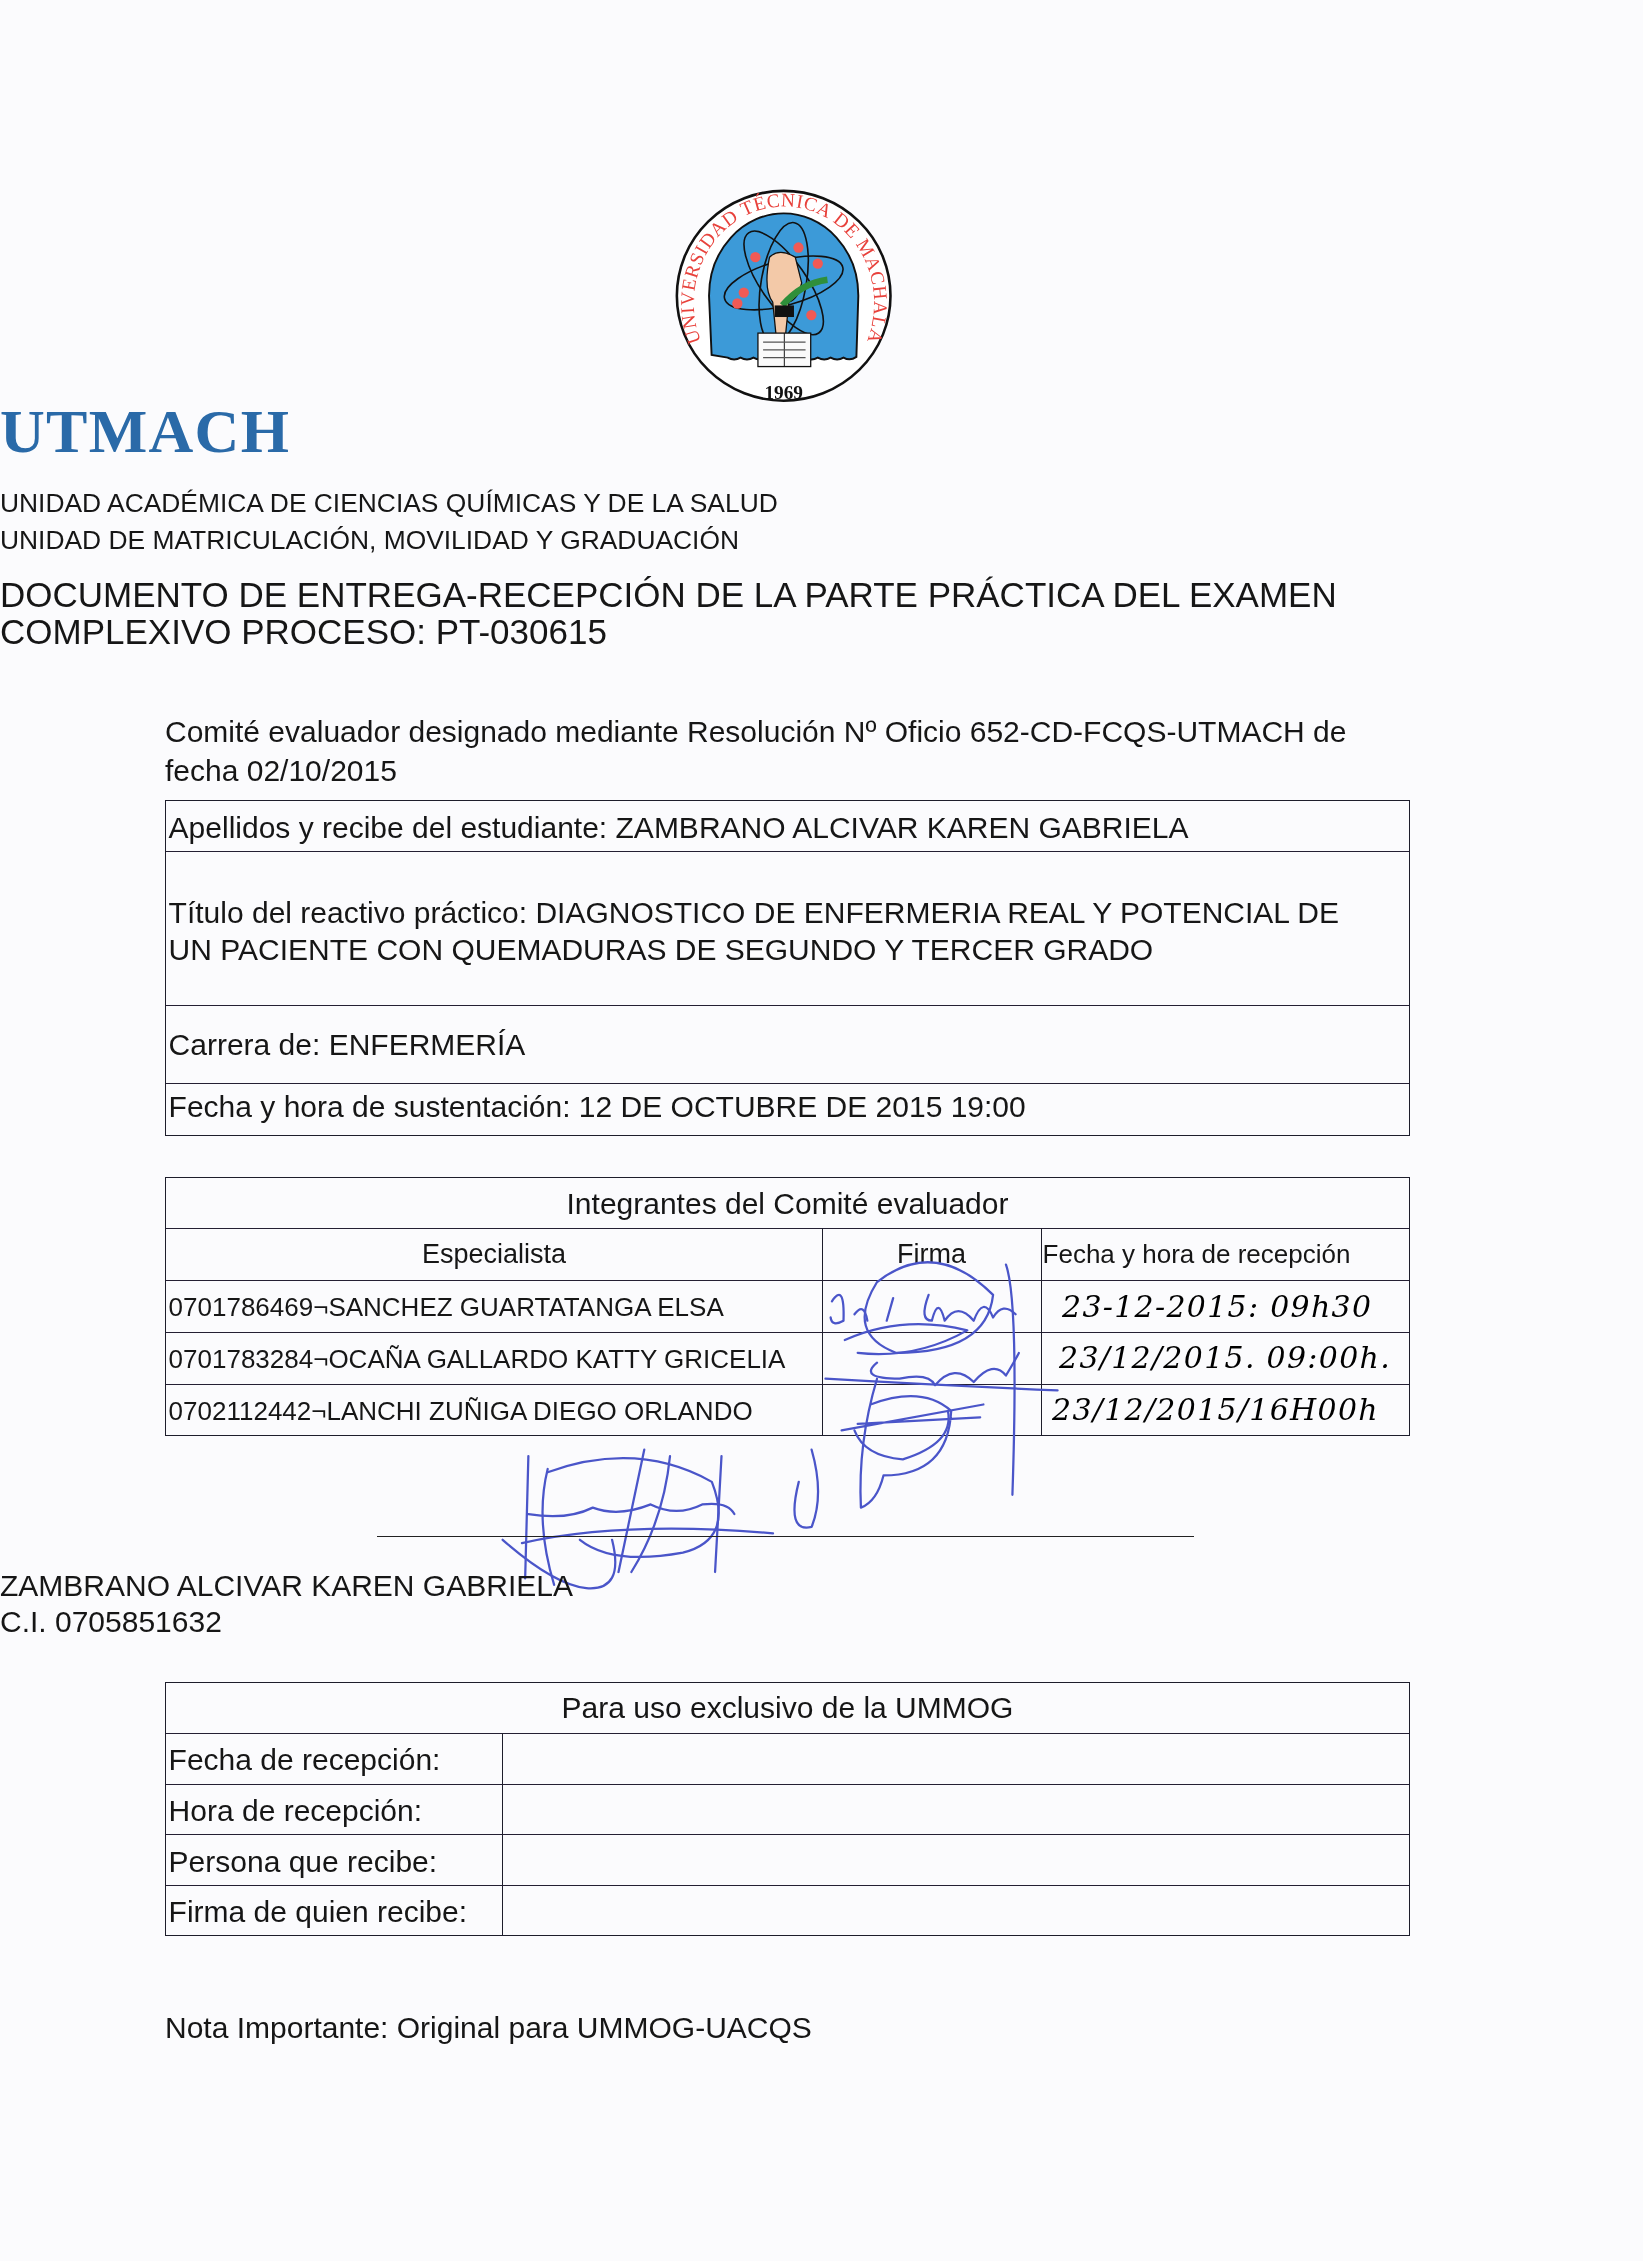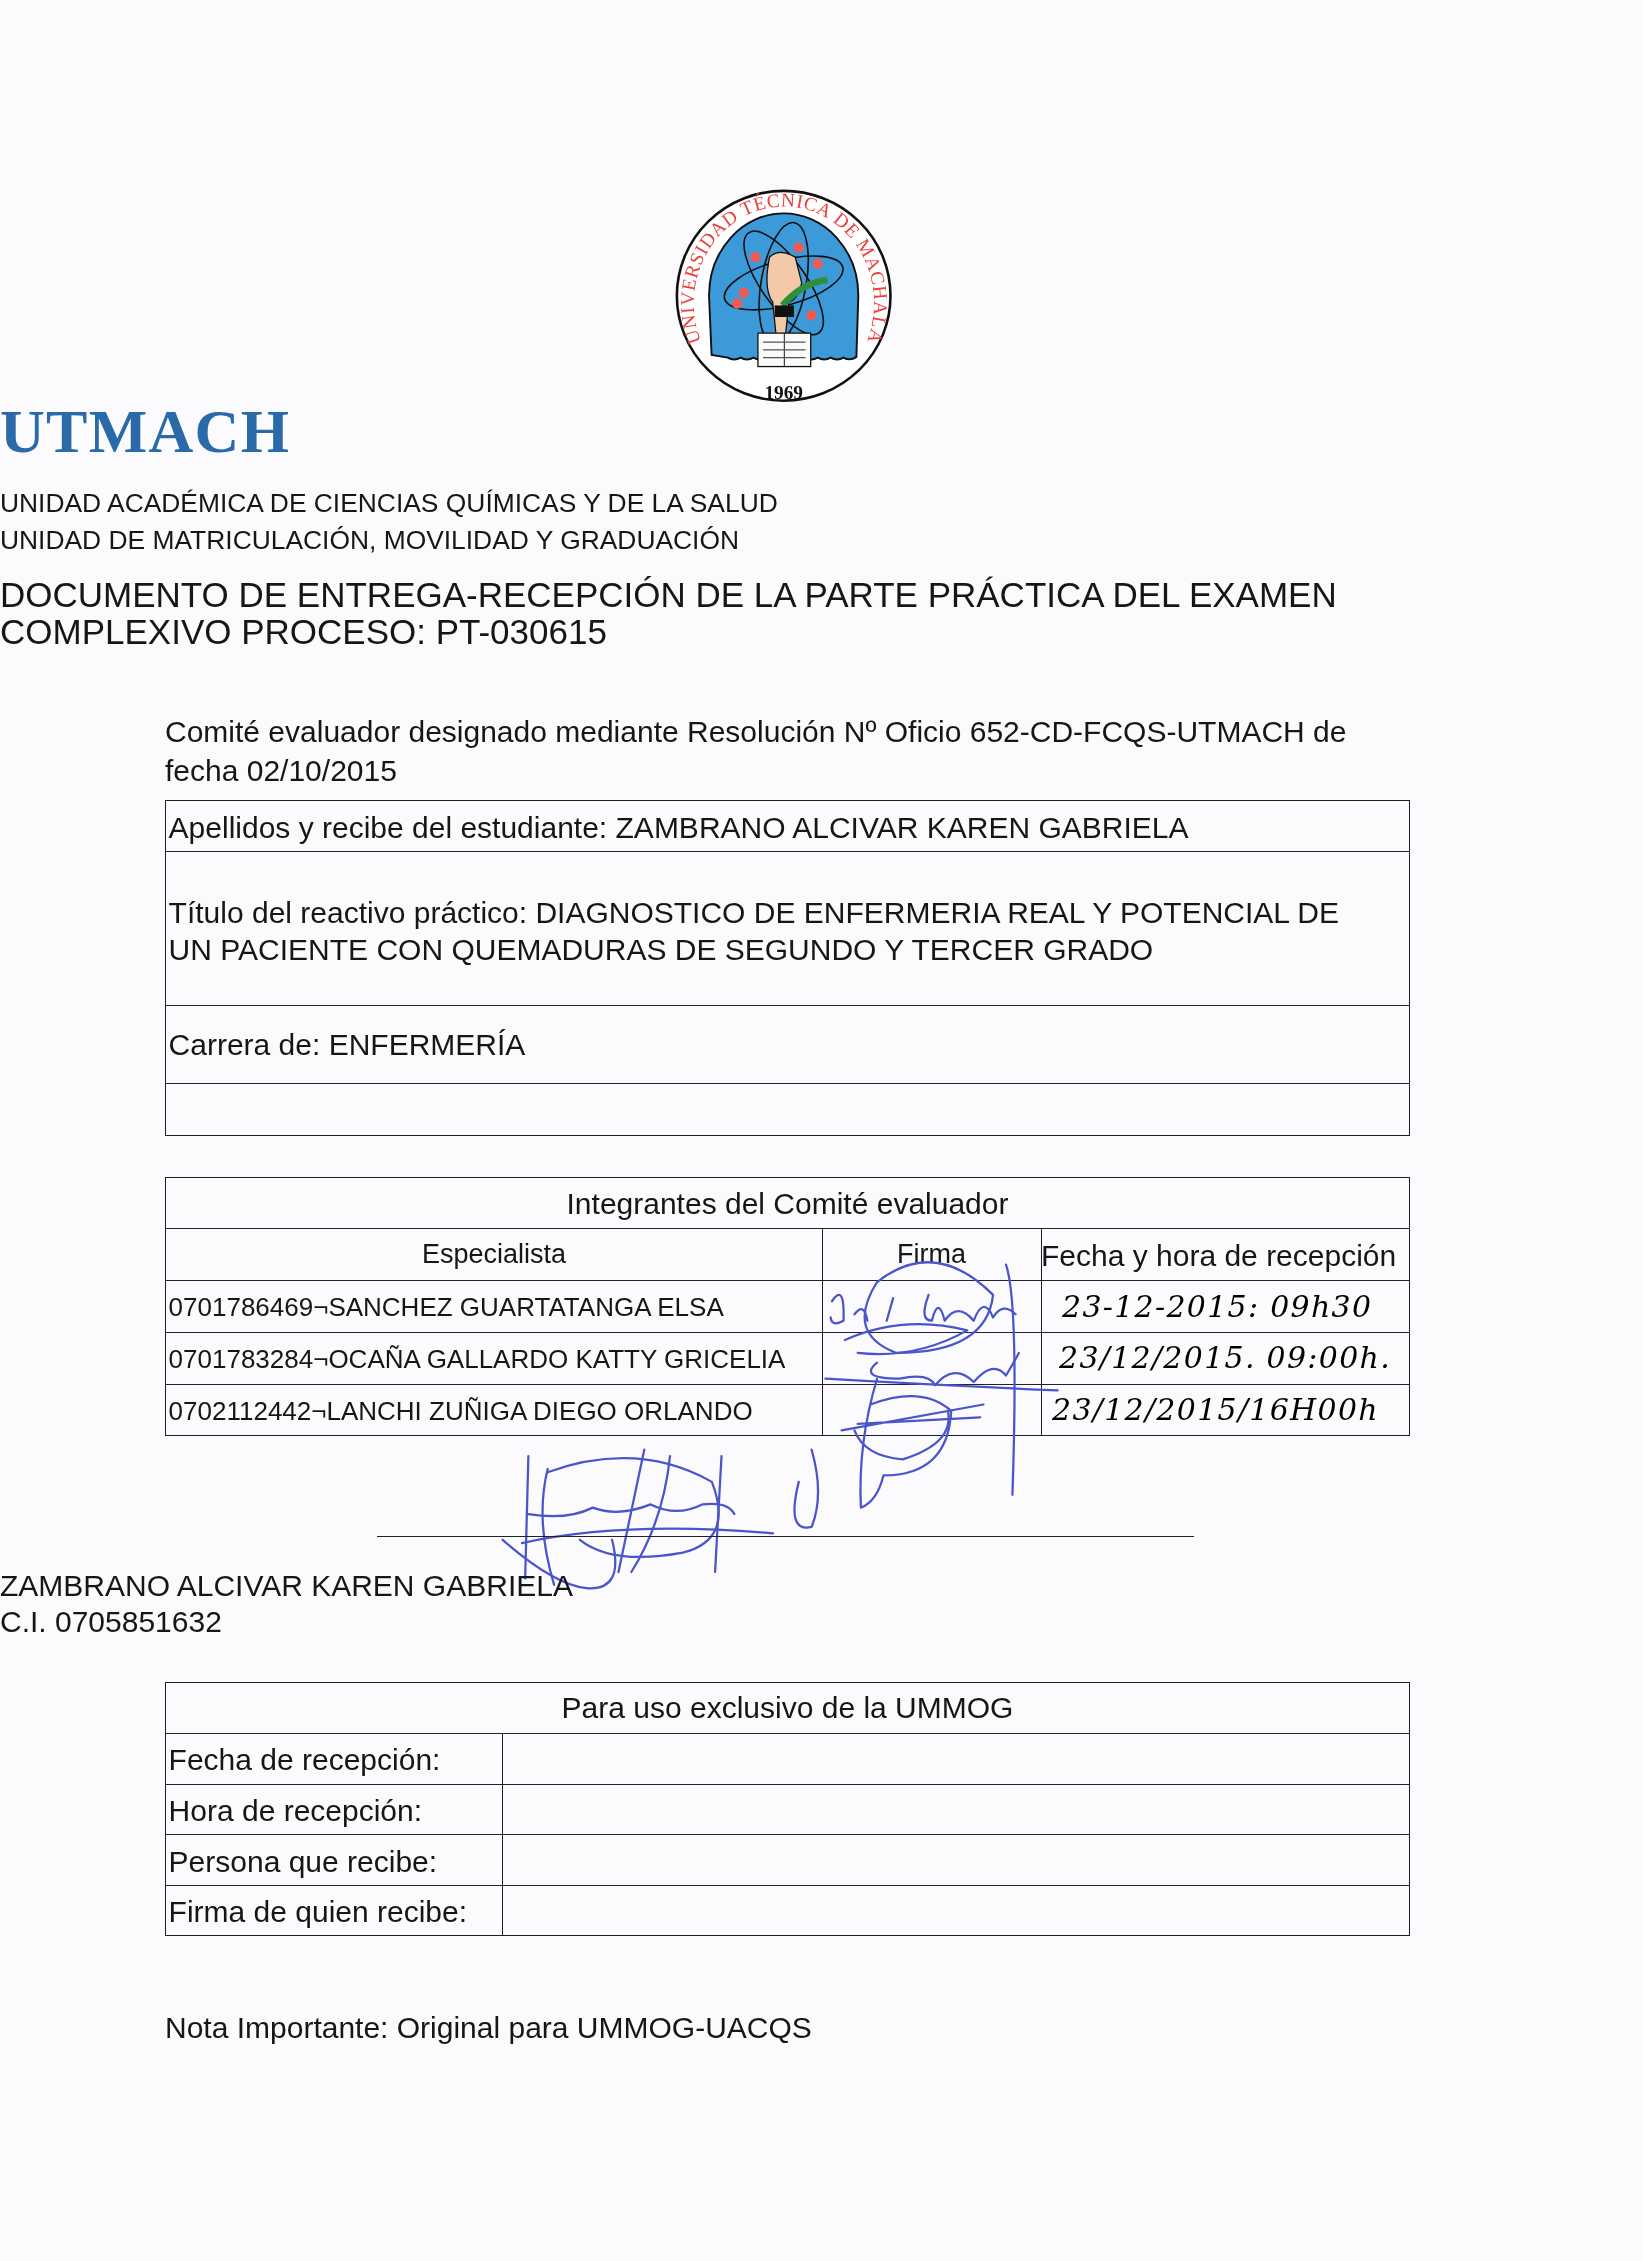--- a/index.html
+++ b/index.html
@@ -117,34 +117,38 @@
   </div>
   <div class="cell-text" style="left:2.6px; top:93px; line-height:37px;">
     <span>Título del reactivo práctico:</span>
     <span>DIAGNOSTICO DE ENFERMERIA REAL Y POTENCIAL DE</span><br>
     <span>UN PACIENTE CON QUEMADURAS DE SEGUNDO Y TERCER GRADO</span>
   </div>
   <div class="cell-text" style="left:2.6px; top:227px;">
     <span>Carrera de:</span>
     <span>ENFERMERÍA</span>
   </div>
+  <div class="cell-text" style="left:2.6px; top:289px;">
+    <span>Fecha y hora de sustentación:</span>
+    <span>12 DE OCTUBRE DE 2015 19:00</span>
+  </div>
 </div>
 
 <div id="committee-table" class="box">
   <div class="hline" style="left:0; top:50px; width:100%;"></div>
   <div class="hline" style="left:0; top:102px; width:100%;"></div>
   <div class="hline" style="left:0; top:154px; width:100%;"></div>
   <div class="hline" style="left:0; top:206px; width:100%;"></div>
   <div class="vline" style="left:656px; top:50px; height:208px;"></div>
   <div class="vline" style="left:875px; top:50px; height:208px;"></div>
 
   <div class="cell-text" style="left:0; width:100%; text-align:center; top:9px;">Integrantes del Comité evaluador</div>
   <div class="cell-text" style="left:0; width:656px; text-align:center; top:61px; font-size:27px;">Especialista</div>
   <div class="cell-text" style="left:656px; width:219px; text-align:center; top:61px; font-size:27px;">Firma</div>
-  <div class="cell-text" style="left:875px; width:311px; text-align:center; top:61px; font-size:30px;">Fecha y hora de recepción</div>
+  <div class="cell-text" style="left:875px; width:311px; text-align:center; top:61px; font-size:26px;">Fecha y hora de recepción</div>
 
   <div>
     <div class="cell-text small" style="left:2.6px; top:114px;">0701786469¬SANCHEZ GUARTATANGA ELSA</div>
     <div class="hand" style="left:896px; top:111px;">23-12-2015: 09h30</div>
   </div>
   <div>
     <div class="cell-text small" style="left:2.6px; top:166px;">0701783284¬OCAÑA GALLARDO KATTY GRICELIA</div>
     <div class="hand" style="left:893px; top:162px;">23/12/2015. 09:00h.</div>
   </div>
   <div>

